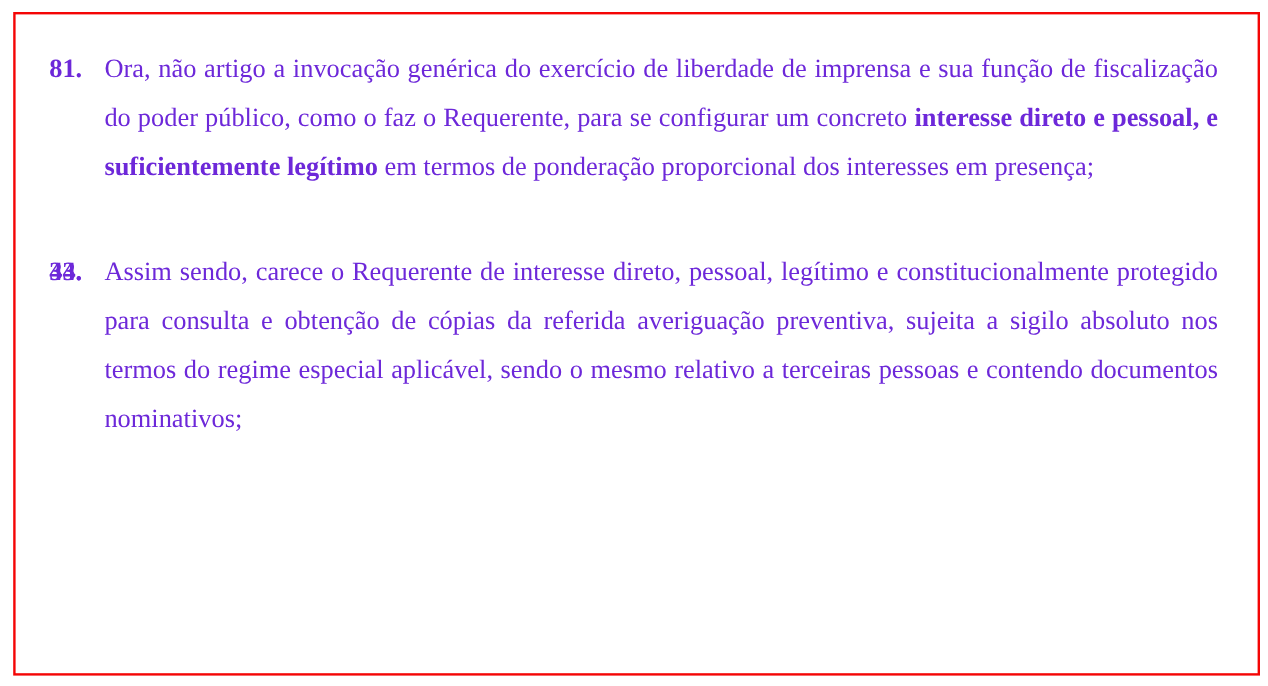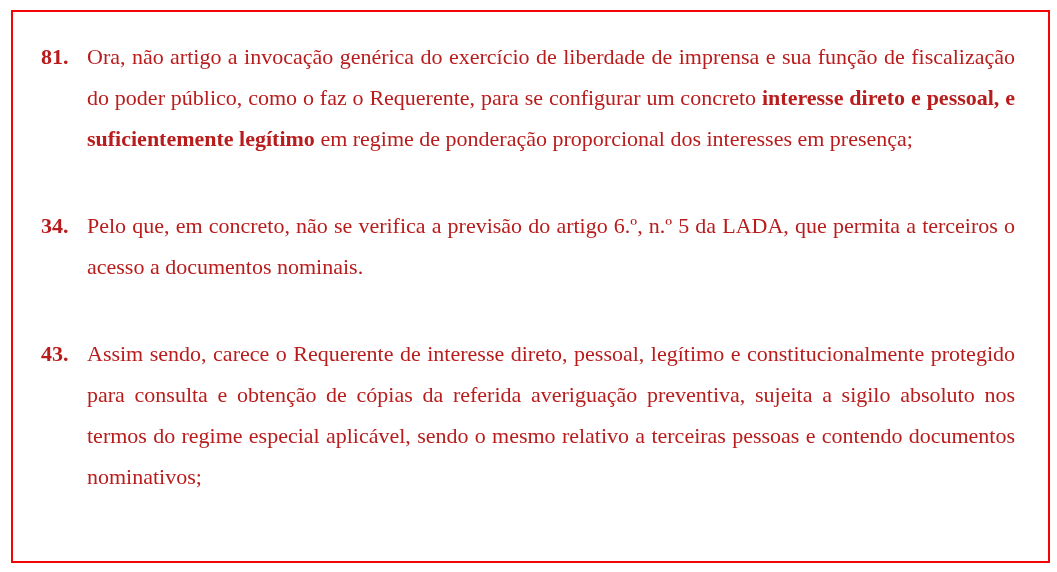--- a/index.html
+++ b/index.html
@@ -23,45 +23,45 @@
     box-sizing: border-box;
     border: 2px solid #f40505;
     background: #ffffff;
     padding: 24px 33px 0 28px;
   }
   .para {
     position: relative;
     padding-left: 46px;
     font-size: 22px;
     line-height: 41px;
-    color: #b91c1c;
+    color: #6d28d9;
     text-align: justify;
     margin: 0 0 46px 0;
   }
   .para-number {
     position: absolute;
     left: 0;
     top: 0;
     font-weight: bold;
     text-align: left;
   }
   .bold-seg {
     font-weight: bold;
   }
 </style>
 </head>
 <body>
 
 <div class="document-frame" style="border-color: rgb(244, 5, 5);">
 
   <div class="para">
-    <span class="para-number">81.</span><span>Ora, não artigo a invocação genérica do exercício de liberdade de imprensa e sua função de fiscalização do poder público, como o faz o Requerente, para se configurar um concreto </span><span class="bold-seg">interesse direto e pessoal, e suficientemente legítimo</span><span> em regime de ponderação proporcional dos interesses em presença;</span>
+    <span class="para-number">81.</span><span>Ora, não artigo a invocação genérica do exercício de liberdade de imprensa e sua função de fiscalização do poder público, como o faz o Requerente, para se configurar um concreto </span><span class="bold-seg">interesse direto e pessoal, e suficientemente legítimo</span><span> em termos de ponderação proporcional dos interesses em presença;</span>
   </div>
 
   <div class="para">
-    <span class="para-number">34.</span><span>Pelo que, em concreto, não se verifica a previsão do artigo 6.º, n.º 5 da LADA, que permita a terceiros o acesso a documentos nominais.</span>
+    <span class="para-number">34.</span>
   </div>
 
   <div class="para">
     <span class="para-number">43.</span><span>Assim sendo, carece o Requerente de interesse direto, pessoal, legítimo e constitucionalmente protegido para consulta e obtenção de cópias da referida averiguação preventiva, sujeita a sigilo absoluto nos termos do regime especial aplicável, sendo o mesmo relativo a terceiras pessoas e contendo documentos nominativos;</span>
   </div>
 
 </div>
 
 </body></html>

